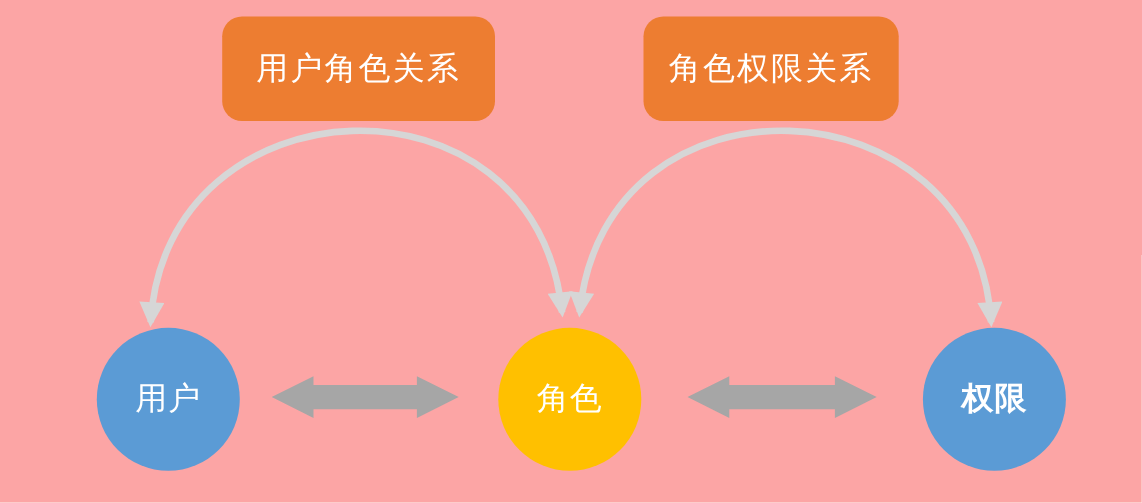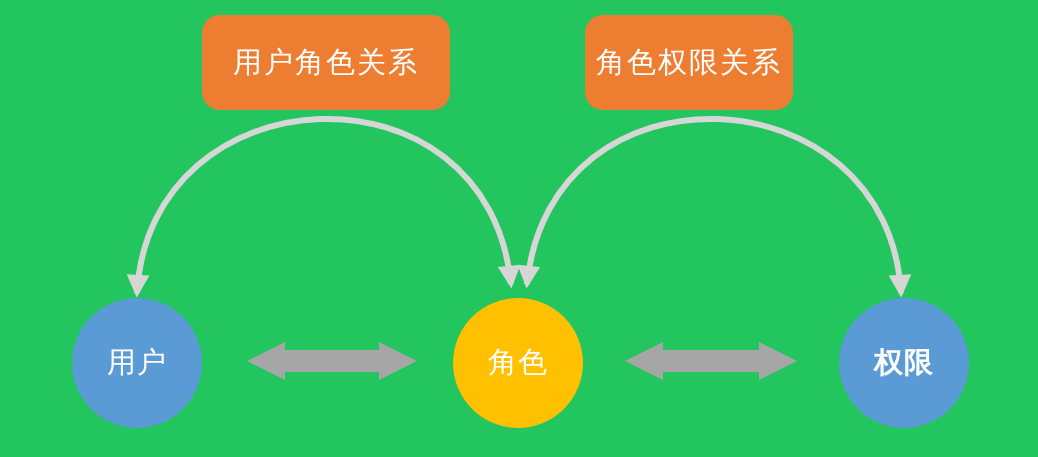--- a/index.html
+++ b/index.html
@@ -5,21 +5,21 @@
   html, body {
     margin: 0;
     padding: 0;
     background: #ffffff;
     font-family: "Liberation Sans", "DejaVu Sans", sans-serif;
   }
   .canvas {
     position: relative;
     width: 1038px;
     height: 457px;
-    background: #22c55e;
+    background: #fca5a5;
     overflow: hidden;
   }
   .connector-layer {
     position: absolute;
     left: 0;
     top: 0;
     width: 1038px;
     height: 457px;
   }
   .rel-box {
@@ -29,35 +29,35 @@
     border-radius: 18px;
     display: flex;
     align-items: center;
     justify-content: center;
     color: #ffffff;
     font-size: 29px;
     letter-spacing: 2px;
     box-sizing: border-box;
   }
   .rel-box.box-user-role { left: 202px; width: 248px; }
-  .rel-box.box-role-permission { left: 585px; width: 208px; }
+  .rel-box.box-role-permission { left: 585px; width: 232px; }
   .node-circle {
     position: absolute;
     top: 298px;
     width: 130px;
     height: 130px;
     border-radius: 50%;
     display: flex;
     align-items: center;
     justify-content: center;
     color: #ffffff;
     font-size: 29px;
     letter-spacing: 1px;
   }
-  .node-circle.node-user { left: 72px; }
+  .node-circle.node-user { left: 88px; }
   .node-circle.node-role { left: 453px; }
   .node-circle.node-permission { left: 839px; }
 </style>
 </head>
 <body>
 
 <div class="canvas">
 
   <svg class="connector-layer" viewBox="0 0 1038 457" xmlns="http://www.w3.org/2000/svg">
     <defs>

